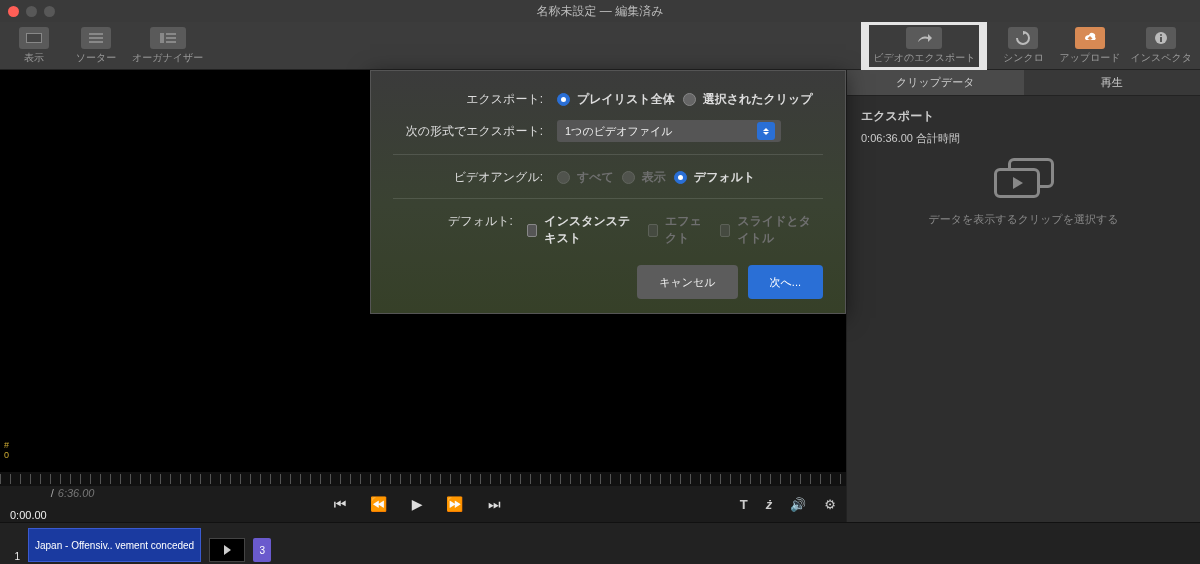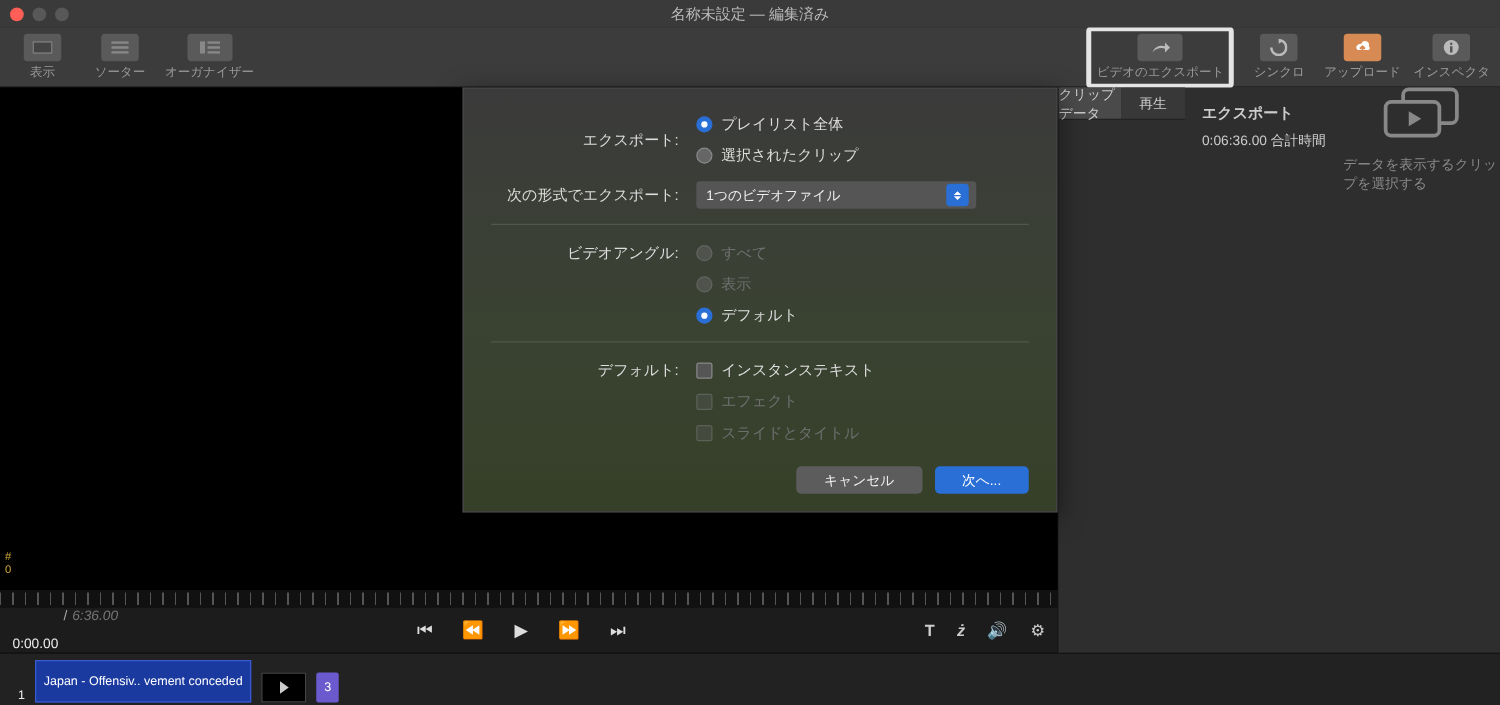--- a/index.html
+++ b/index.html
@@ -13,40 +13,40 @@
   .dot.min { background: #585858; }
   .dot.max { background: #585858; }
   .titlebar-title { position: absolute; left: 50%; transform: translateX(-50%); color: #bbb; font-size: 12px; }
 
   
   .toolbar { height: 48px; background: #3c3c3c; display: flex; align-items: center; padding: 0 8px; gap: 10px; border-bottom: 1px solid #222; }
   .tool-btn { display: flex; flex-direction: column; align-items: center; gap: 2px; font-size: 10px; color: #999; cursor: pointer; min-width: 52px; }
   .tool-btn .icon-box { width: 36px; height: 22px; background: #5a5a5a; border-radius: 3px; display: flex; align-items: center; justify-content: center; }
   .tool-btn.small .icon-box { width: 30px; }
   .tool-spacer { flex: 1; }
-  .highlight-box { border: 4px solid #e5e5e5; border-radius: 4px; padding: 2px 4px; }
+  .highlight-box { border: 8px solid #e5e5e5; border-radius: 4px; padding: 2px 4px; }
   .upload-icon-box { background: #d88a54 !important; }
 
   
   .main { display: flex; height: 452px; background: #2b2b2b; }
   .left-pane { width: 846px; display: flex; flex-direction: column; background: #000; position: relative; }
   .video-area { flex: 1; background: #000; position: relative; }
   .marker { position: absolute; left: 4px; top: 370px; font-size: 9px; color: #ccaa33; }
 
   
   .timeline-strip { height: 14px; background: #111; display:flex; align-items:center;}
   .ticks { width:100%; height:10px; background-image: repeating-linear-gradient(90deg,#555 0,#555 1px,transparent 1px,transparent 10px); }
   .transport { height: 36px; background: #1c1c1c; display: flex; align-items: center; padding: 0 10px; gap: 18px; color: #aaa; font-size: 11px; }
   .time-display { display:flex; gap:4px; }
   .controls-center { flex:1; display:flex; justify-content:center; gap:24px; font-size:14px; color:#ddd; }
   .controls-right { display:flex; gap:18px; font-size:13px; color:#ccc; align-items:center;}
   .ctl { cursor:pointer; }
 
   
-  .right-pane { flex: 1; background: #2e2e2e; border-left: 1px solid #222; display:flex; flex-direction:row; }
+  .right-pane { flex: 1; background: #2e2e2e; border-left: 1px solid #222; display:flex; flex-direction:column; }
   .right-tabs { display:flex; height:26px; }
   .right-tab { flex:1; display:flex; align-items:center; justify-content:center; font-size:11px; color:#ccc; border-bottom:1px solid #222; cursor:pointer; }
   .right-tab.inactive { background:#383838; }
   .right-tab.active { background:#4a4a4a; }
   .clip-info { padding: 12px 14px; font-size: 11px; color:#ccc; }
   .clip-info .title { font-weight:600; font-size:12px; margin-bottom:6px; }
   .placeholder-zone { flex:1; display:flex; flex-direction:column; align-items:center; gap:14px; color:#888; font-size:11px; }
   .ph-icon { position:relative; width:60px; height:40px; }
   .ph-icon .back { position:absolute; right:0; top:0; width:46px; height:30px; border:3px solid #888; border-radius:6px; }
   .ph-icon .front { position:absolute; left:0; bottom:0; width:46px; height:30px; border:3px solid #888; border-radius:6px; background:#2e2e2e; display:flex; align-items:center; justify-content:center; }
@@ -59,36 +59,36 @@
     width: 476px;
     background: linear-gradient(180deg, #3b3b3b 0%, #3a4232 55%, #364028 100%);
     border: 1px solid #555;
     box-shadow: 0 4px 20px rgba(0,0,0,0.5);
     padding: 20px 22px 14px 22px;
     font-size: 12px;
     color: #ddd;
   }
   .dlg-row { display:flex; align-items:center; gap:14px; margin-bottom:12px; }
   .dlg-label { width: 150px; text-align:right; color:#ddd; }
-  .radio-col { display:flex; flex-direction:column; gap:8px; }
+  .radio-col { display:flex; flex-direction:row; gap:8px;font-weight:bold; }
   .radio-item { display:flex; align-items:center; gap:7px; cursor:pointer; }
   .radio { width:13px; height:13px; border-radius:50%; border:1px solid #888; background:#666; display:flex; align-items:center; justify-content:center; }
   .radio.checked { background:#2a6fd6; border-color:#2a6fd6; }
   .radio.checked::after { content:""; width:5px; height:5px; background:#fff; border-radius:50%; }
   .radio.disabled { opacity:.5; }
   .check { width:13px; height:13px; border:1px solid #888; background:#555; border-radius:2px; }
   .check.disabled { opacity:.45; }
   .hr { border:none; border-top:1px solid rgba(255,255,255,0.12); margin: 8px 0 14px; }
   .select { width: 224px; height:22px; background:#555; border-radius:3px; display:flex; align-items:center; padding:0 6px 0 8px; font-size:11px; color:#eee; cursor:pointer; }
   .select .arrow { margin-left:auto; width:18px; height:18px; background:#2a6fd6; border-radius:3px; display:flex; flex-direction:column; align-items:center; justify-content:center; gap:1px;}
   .select .arrow::before { content:""; border-left:3px solid transparent; border-right:3px solid transparent; border-bottom:3px solid #fff;}
   .select .arrow::after  { content:""; border-left:3px solid transparent; border-right:3px solid transparent; border-top:3px solid #fff;}
   .disabled-txt { color: #6f6f6f; }
   .dlg-buttons { display:flex; justify-content:flex-end; gap:10px; margin-top:18px; }
-  .btn { height:22px; padding: 0 22px; border-radius:4px; font-size:11px; display:flex; align-items:center; cursor:pointer; }
+  .btn { height:34px; padding: 0 22px; border-radius:4px; font-size:11px; display:flex; align-items:center; cursor:pointer; }
   .btn.cancel { background:#5c5c5c; color:#eee; }
   .btn.primary { background:#2a6fd6; color:#fff; }
 
   
   .bottom-strip { height: 42px; background:#222; border-top:1px solid #111; display:flex; align-items:flex-end; padding:0 6px 2px; font-size:10px; color:#bbb; gap:8px;}
   .bottom-strip .idx { width:14px; text-align:right; color:#eee; }
   .bottom-strip .clip-thumb { height:24px; background:#1a3aa0; padding:16px 6px; display:flex; align-items:center; border:1px solid #3a5ad0; color:#fff; font-size:10px; white-space:nowrap; overflow:hidden; max-width:230px;}
   .bottom-strip .mini { height:24px; width:36px; background:#000; border:1px solid #444; display:flex; align-items:center; justify-content:center;}
   .bottom-strip .mini .tri { width:0;height:0;border-left:7px solid #ccc;border-top:5px solid transparent;border-bottom:5px solid transparent; }
   .bottom-strip .badge { height:24px; min-width:18px; background:#6a5acd; color:#fff; display:flex; align-items:center; justify-content:center; border-radius:2px; font-size:10px;}

